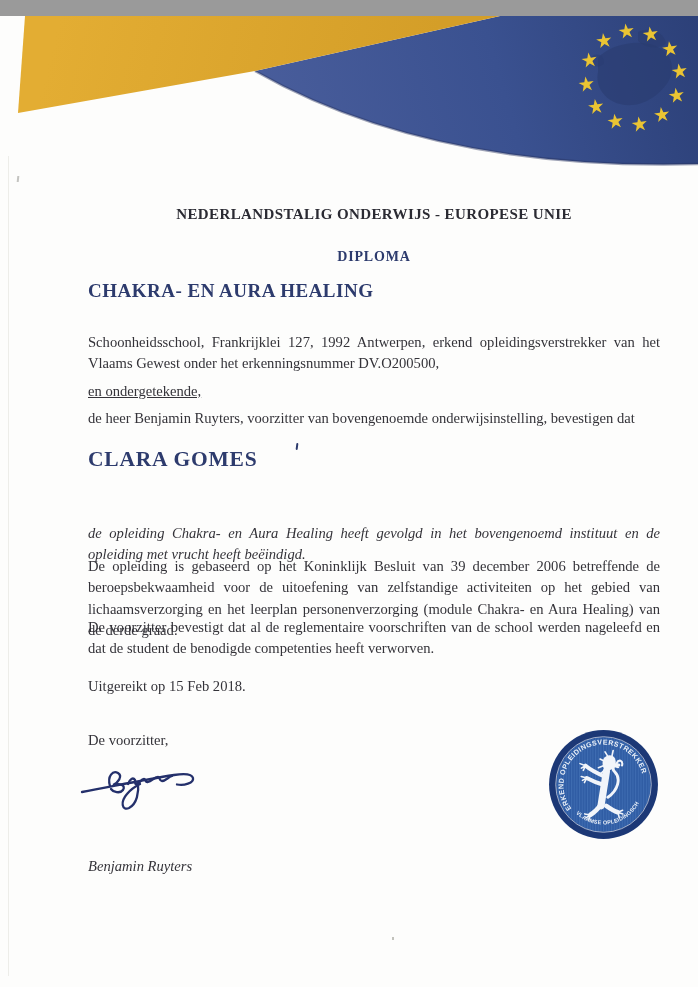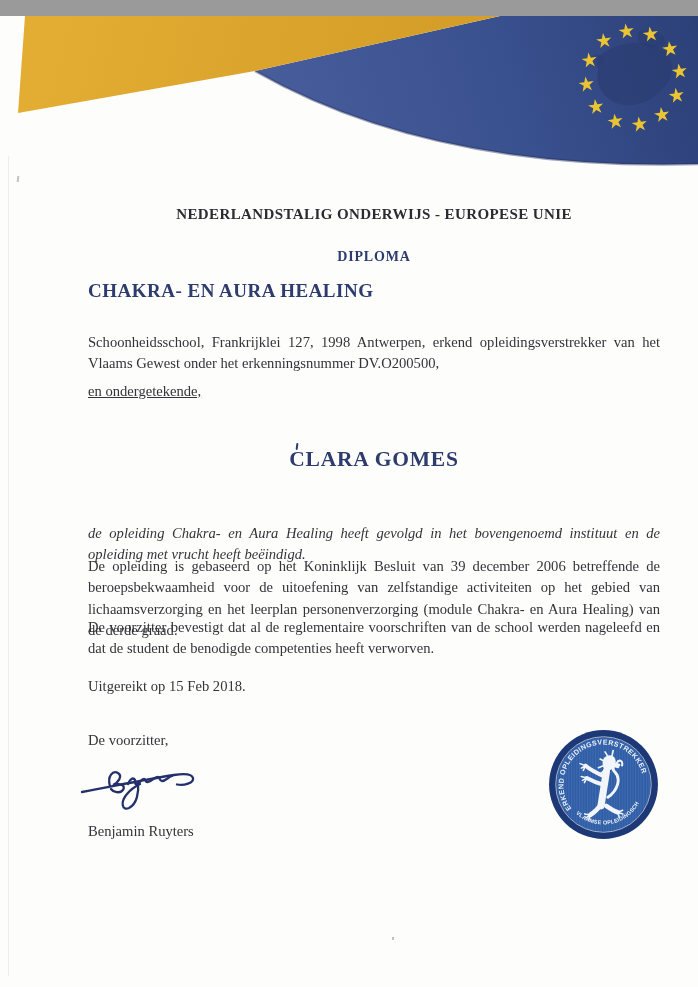--- a/index.html
+++ b/index.html
@@ -21,33 +21,33 @@
   .program-title {
     top:264px; text-align:left; font-weight:bold; font-size:19px;
     letter-spacing:0.5px; color:#2D3B6D;
   }
   .para { font-size:14.6px; line-height:21.4px; text-align:justify; }
   .line { font-size:14.6px; line-height:21.4px; }
   .p1 { top:316px; }
   .p2 { top:365px;text-decoration:underline; }
   .p3 { top:392px; }
   .recipient-name {
-    top:431px; text-align:center; font-weight:bold; font-size:21.5px;
+    top:431px; font-weight:bold; font-size:21.5px;
     letter-spacing:0.8px; color:#2D3B6D;
   }
   .name-mark {
     position:absolute; left:208px; top:-4px; width:2px; height:7px;
     background:#2D3B6D; border-radius:1px; transform:rotate(7deg);
   }
   .p4 { top:507px;font-style:italic; }
   .p5 { top:540px; }
   .p6 { top:601px; }
   .issued { top:660px; }
   .closing { top:714px; }
-  .signatory { top:805px; }
+  .signatory { top:840px;font-style:italic; }
   .scan-line {
     left:8px; top:140px; width:1px; height:820px; background:#EDEDE9;
   }
   .scan-tick {
     left:17px; top:160px; width:2px; height:6px; background:#ABABA6;
     opacity:0.7; transform:rotate(6deg);
   }
   .scan-speck {
     left:392px; top:921px; width:2px; height:3px; background:#C2C2BC;
   }
@@ -102,24 +102,25 @@
   <div class="abs scan-line"></div>
   <div class="abs scan-tick"></div>
   <div class="abs scan-speck"></div>
 
   <div class="abs textcol header-label">NEDERLANDSTALIG ONDERWIJS - EUROPESE UNIE</div>
 
   <div class="abs textcol diploma-title">DIPLOMA</div>
 
   <div class="abs textcol program-title">CHAKRA- EN AURA HEALING</div>
 
-  <div class="abs textcol para p1">Schoonheidsschool, Frankrijklei 127, 1998 Antwerpen, erkend opleidingsverstrekker van het Vlaams Gewest onder het erkenningsnummer DV.O200500,</div>
+  <div class="abs textcol para p1">Schoonheidsschool, Frankrijklei 127, 1992 Antwerpen, erkend opleidingsverstrekker van het Vlaams Gewest onder het erkenningsnummer DV.O200500,</div>
 
   <div class="abs textcol line p2">en ondergetekende,</div>
 
+  <div class="abs textcol line p3">de heer Benjamin Ruyters, voorzitter van bovengenoemde onderwijsinstelling, bevestigen dat</div>
 
   <div class="abs textcol recipient-name">
     <span class="name-mark"></span>
     <span>CLARA GOMES</span>
   </div>
 
   <div class="abs textcol para p4">de opleiding Chakra- en Aura Healing heeft gevolgd in het bovengenoemd instituut en de opleiding met vrucht heeft beëindigd.</div>
 
   <div class="abs textcol para p5">De opleiding is gebaseerd op het Koninklijk Besluit van 39 december 2006 betreffende de beroepsbekwaamheid voor de uitoefening van zelfstandige activiteiten op het gebied van lichaamsverzorging en het leerplan personenverzorging (module Chakra- en Aura Healing) van de derde graad.</div>
 

